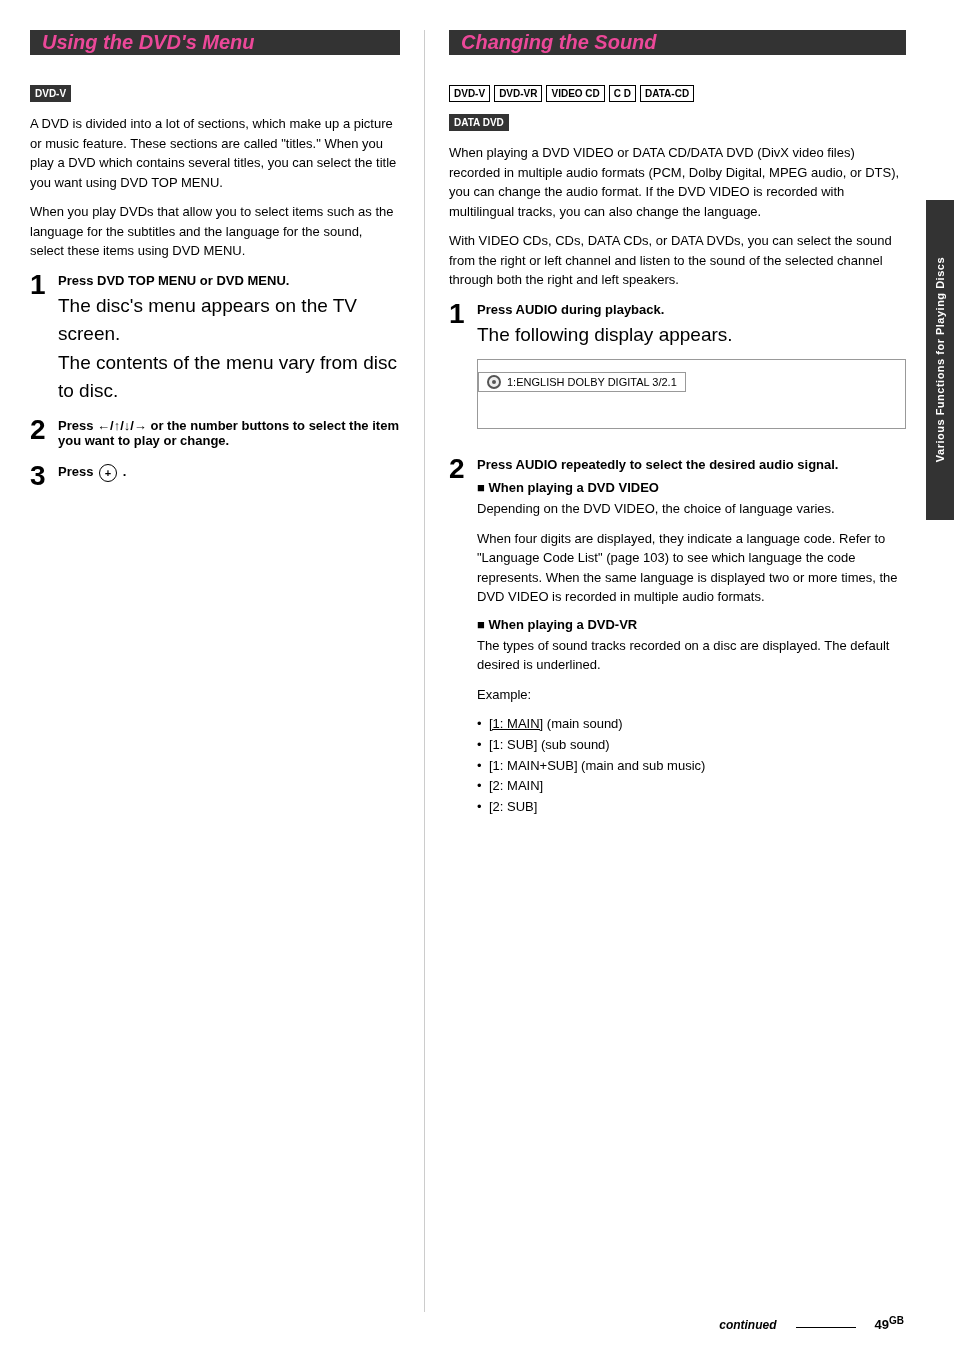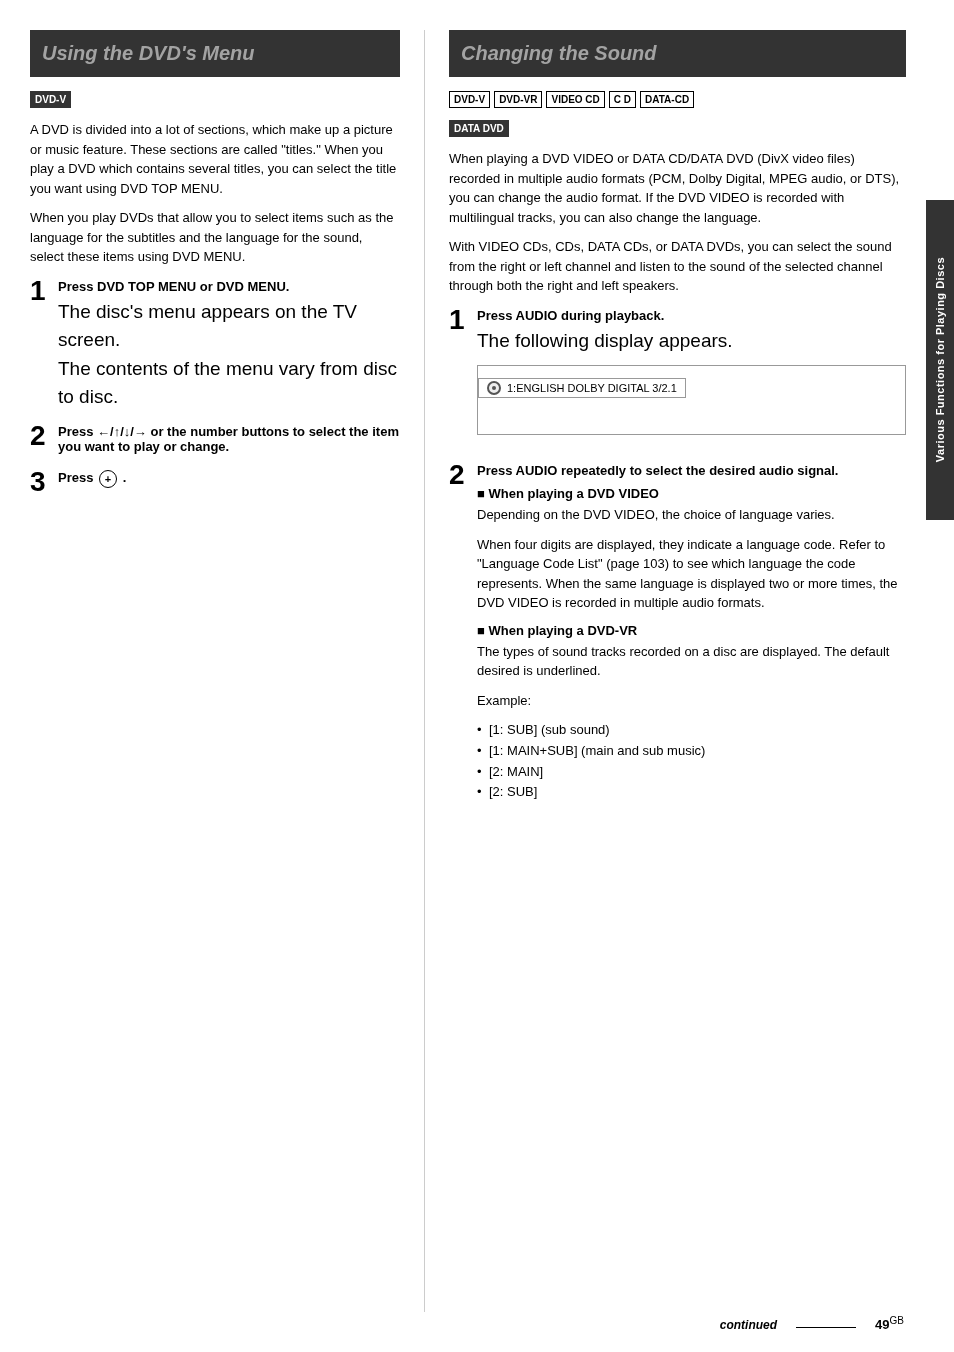--- a/index.html
+++ b/index.html
@@ -58,25 +58,25 @@
     }
 
     
     .right-column {
       flex: 1;
     }
 
     
     .section-header {
       background: #333;
-      color: #a3a3a3;
+      color: #ec4899;
       font-size: 20px;
       font-weight: bold;
-      padding: 12px 12px;
-      margin-bottom: 14px;
+      padding: 1px 12px;
+      margin-bottom: 30px;
       font-style: italic;
     }
 
     
     .format-badges {
       display: flex;
       flex-wrap: wrap;
       gap: 4px;
       margin-bottom: 12px;
     }
@@ -220,21 +220,21 @@
       height: 1px;
       background: #000;
       margin-bottom: 4px;
     }
     .page-number {
       font-size: 13px;
       font-weight: bold;
     }
     .page-number sup {
       font-size: 10px;
-      font-weight: normal;
+      font-weight: bold;
       margin-top: 36px;
     }
 
     
     .enter-btn {
       display: inline-flex;
       align-items: center;
       justify-content: center;
       width: 18px;
       height: 18px;
@@ -342,20 +342,21 @@
           <div class="step-title">Press AUDIO repeatedly to select the desired audio signal.</div>
 
           <div class="subsection-header">When playing a DVD VIDEO</div>
           <p class="body-text">Depending on the DVD VIDEO, the choice of language varies.</p>
           <p class="body-text">When four digits are displayed, they indicate a language code. Refer to "Language Code List" (page 103) to see which language the code represents. When the same language is displayed two or more times, the DVD VIDEO is recorded in multiple audio formats.</p>
 
           <div class="subsection-header">When playing a DVD-VR</div>
           <p class="body-text">The types of sound tracks recorded on a disc are displayed. The default desired is underlined.</p>
           <p class="body-text">Example:</p>
           <ul class="bullet-list">
+            <li><span class="underlined">[1: MAIN]</span><span> (main sound)</span></li>
             <li><span>[1: SUB]</span><span> (sub sound)</span></li>
             <li><span>[1: MAIN+SUB]</span><span> (main and sub music)</span></li>
             <li><span>[2: MAIN]</span></li>
             <li><span>[2: SUB]</span></li>
           </ul>
         </div>
       </div>
     </div>
   </div>
 

